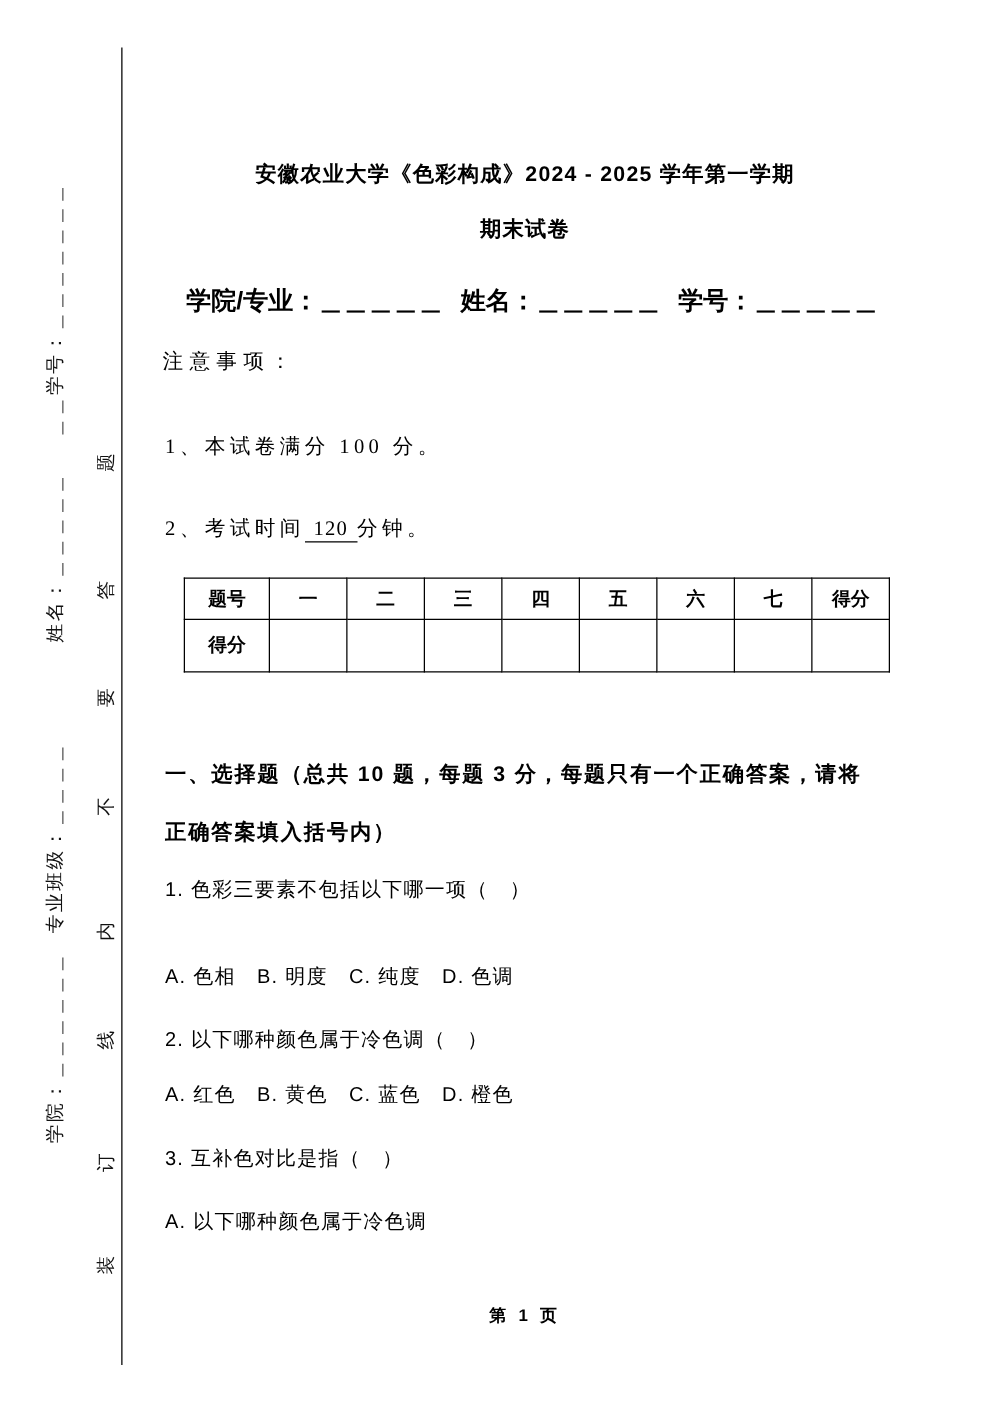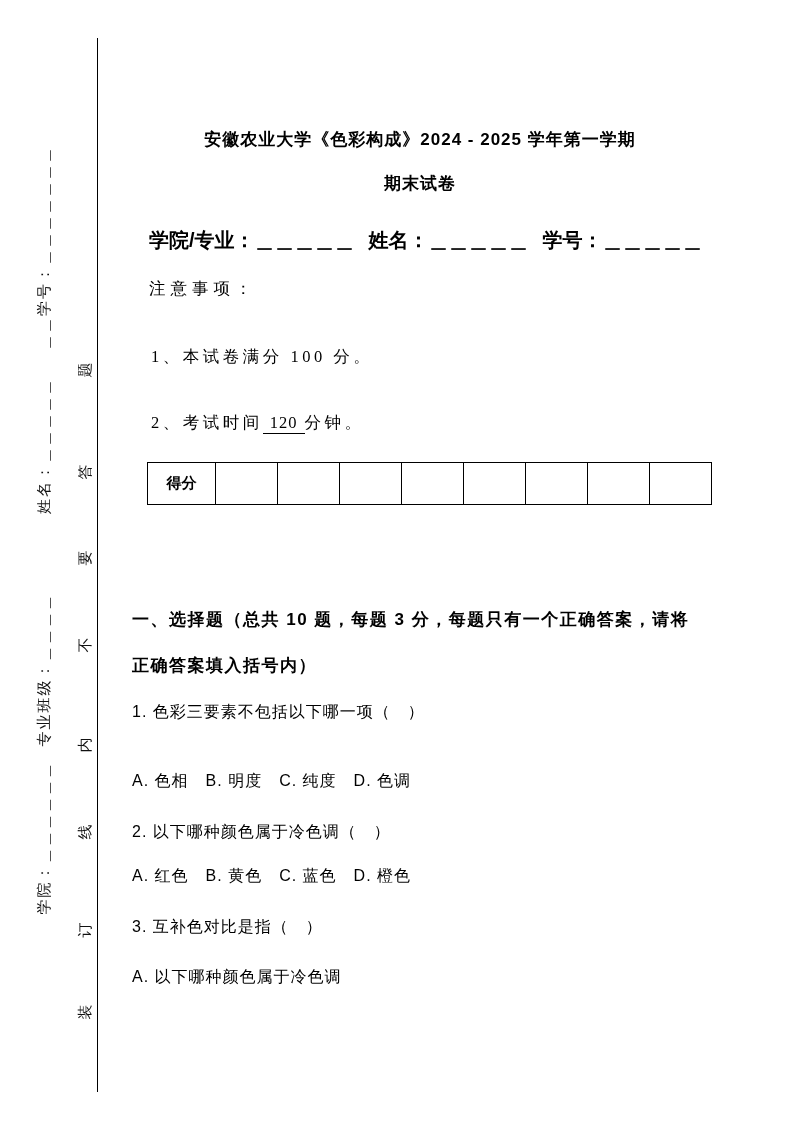--- a/index.html
+++ b/index.html
@@ -50,21 +50,21 @@
     font-size: 17px; font-weight: 700; letter-spacing: 1px;
   }
   .title-1 { top: 128px; }
   .title-2 { top: 172px; }
   .fields-line {
     top: 227px; left: 19px; width: 548px;
     font-size: 20px; font-weight: 700; white-space: nowrap;
   }
   .fields-line .gap { display: inline-block; width: 14px; }
   .blank { font-weight: 700; }
-  .songti { font-family: "Liberation Serif", "DejaVu Serif", serif; margin-left: 19px; }
+  .songti { font-family: "Liberation Serif", "DejaVu Serif", serif; }
   .notice-title { top: 278px; left: 0; font-size: 16.5px; letter-spacing: 5px; }
   .note { left: 2px; font-size: 16.5px; letter-spacing: 3.5px; }
   .note-1 { top: 346px; }
   .note-2 { top: 412px; }
   .u-num {
     display: inline-block;
     border-bottom: 1.2px solid #000;
     padding: 0 7px;
     letter-spacing: 1px;
   }
@@ -157,20 +157,31 @@
             <col>
             <col>
             <col>
             <col>
             <col>
             <col>
             <col>
             <col>
           </colgroup>
         <tbody>
+            <tr class="hdr">
+          <th>题号</th>
+          <th>一</th>
+          <th>二</th>
+          <th>三</th>
+          <th>四</th>
+          <th>五</th>
+          <th>六</th>
+          <th>七</th>
+          <th>得分</th>
+        </tr>
         <tr class="r-2">
           <td>得分</td>
           <td></td>
           <td></td>
           <td></td>
           <td></td>
           <td></td>
           <td></td>
           <td></td>
           <td></td>
@@ -184,14 +195,15 @@
 
     <div class="abs q q-1">1. 色彩三要素不包括以下哪一项（　）</div>
     <div class="abs q o-1">A. 色相　B. 明度　C. 纯度　D. 色调</div>
     <div class="abs q q-2">2. 以下哪种颜色属于冷色调（　）</div>
     <div class="abs q o-2">A. 红色　B. 黄色　C. 蓝色　D. 橙色</div>
     <div class="abs q q-3">3. 互补色对比是指（　）</div>
     <div class="abs q o-3">A. 以下哪种颜色属于冷色调</div>
 
   </div>
 
+  <div class="footer">第 1 页</div>
 
 </div>
 
 </body></html>

